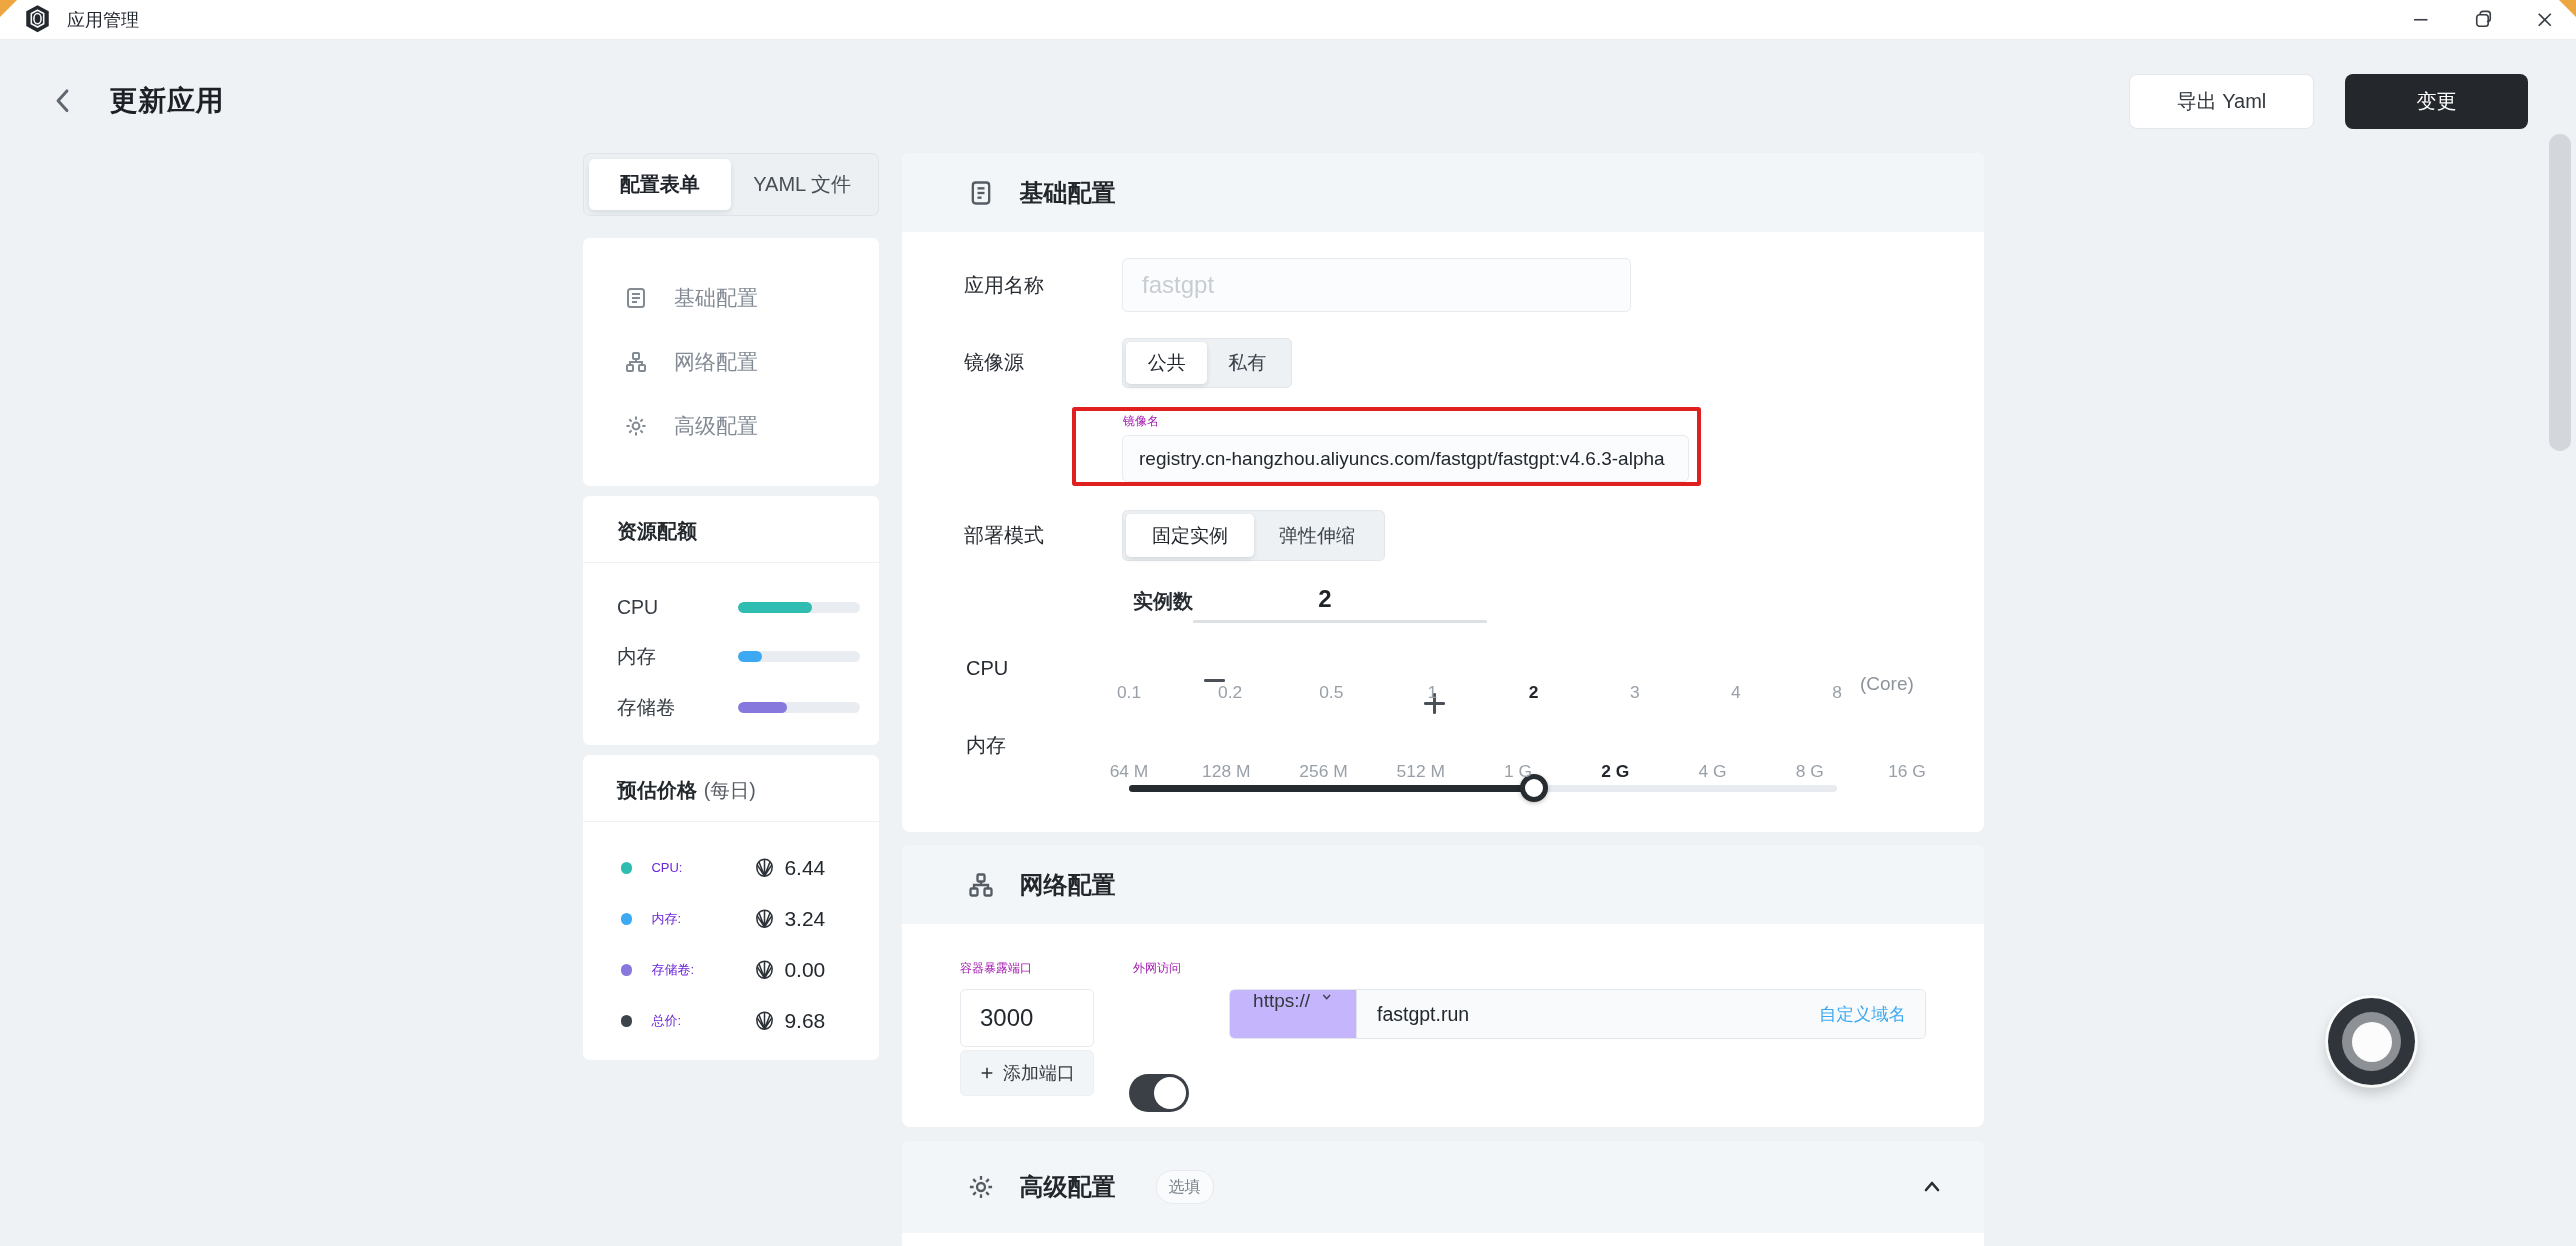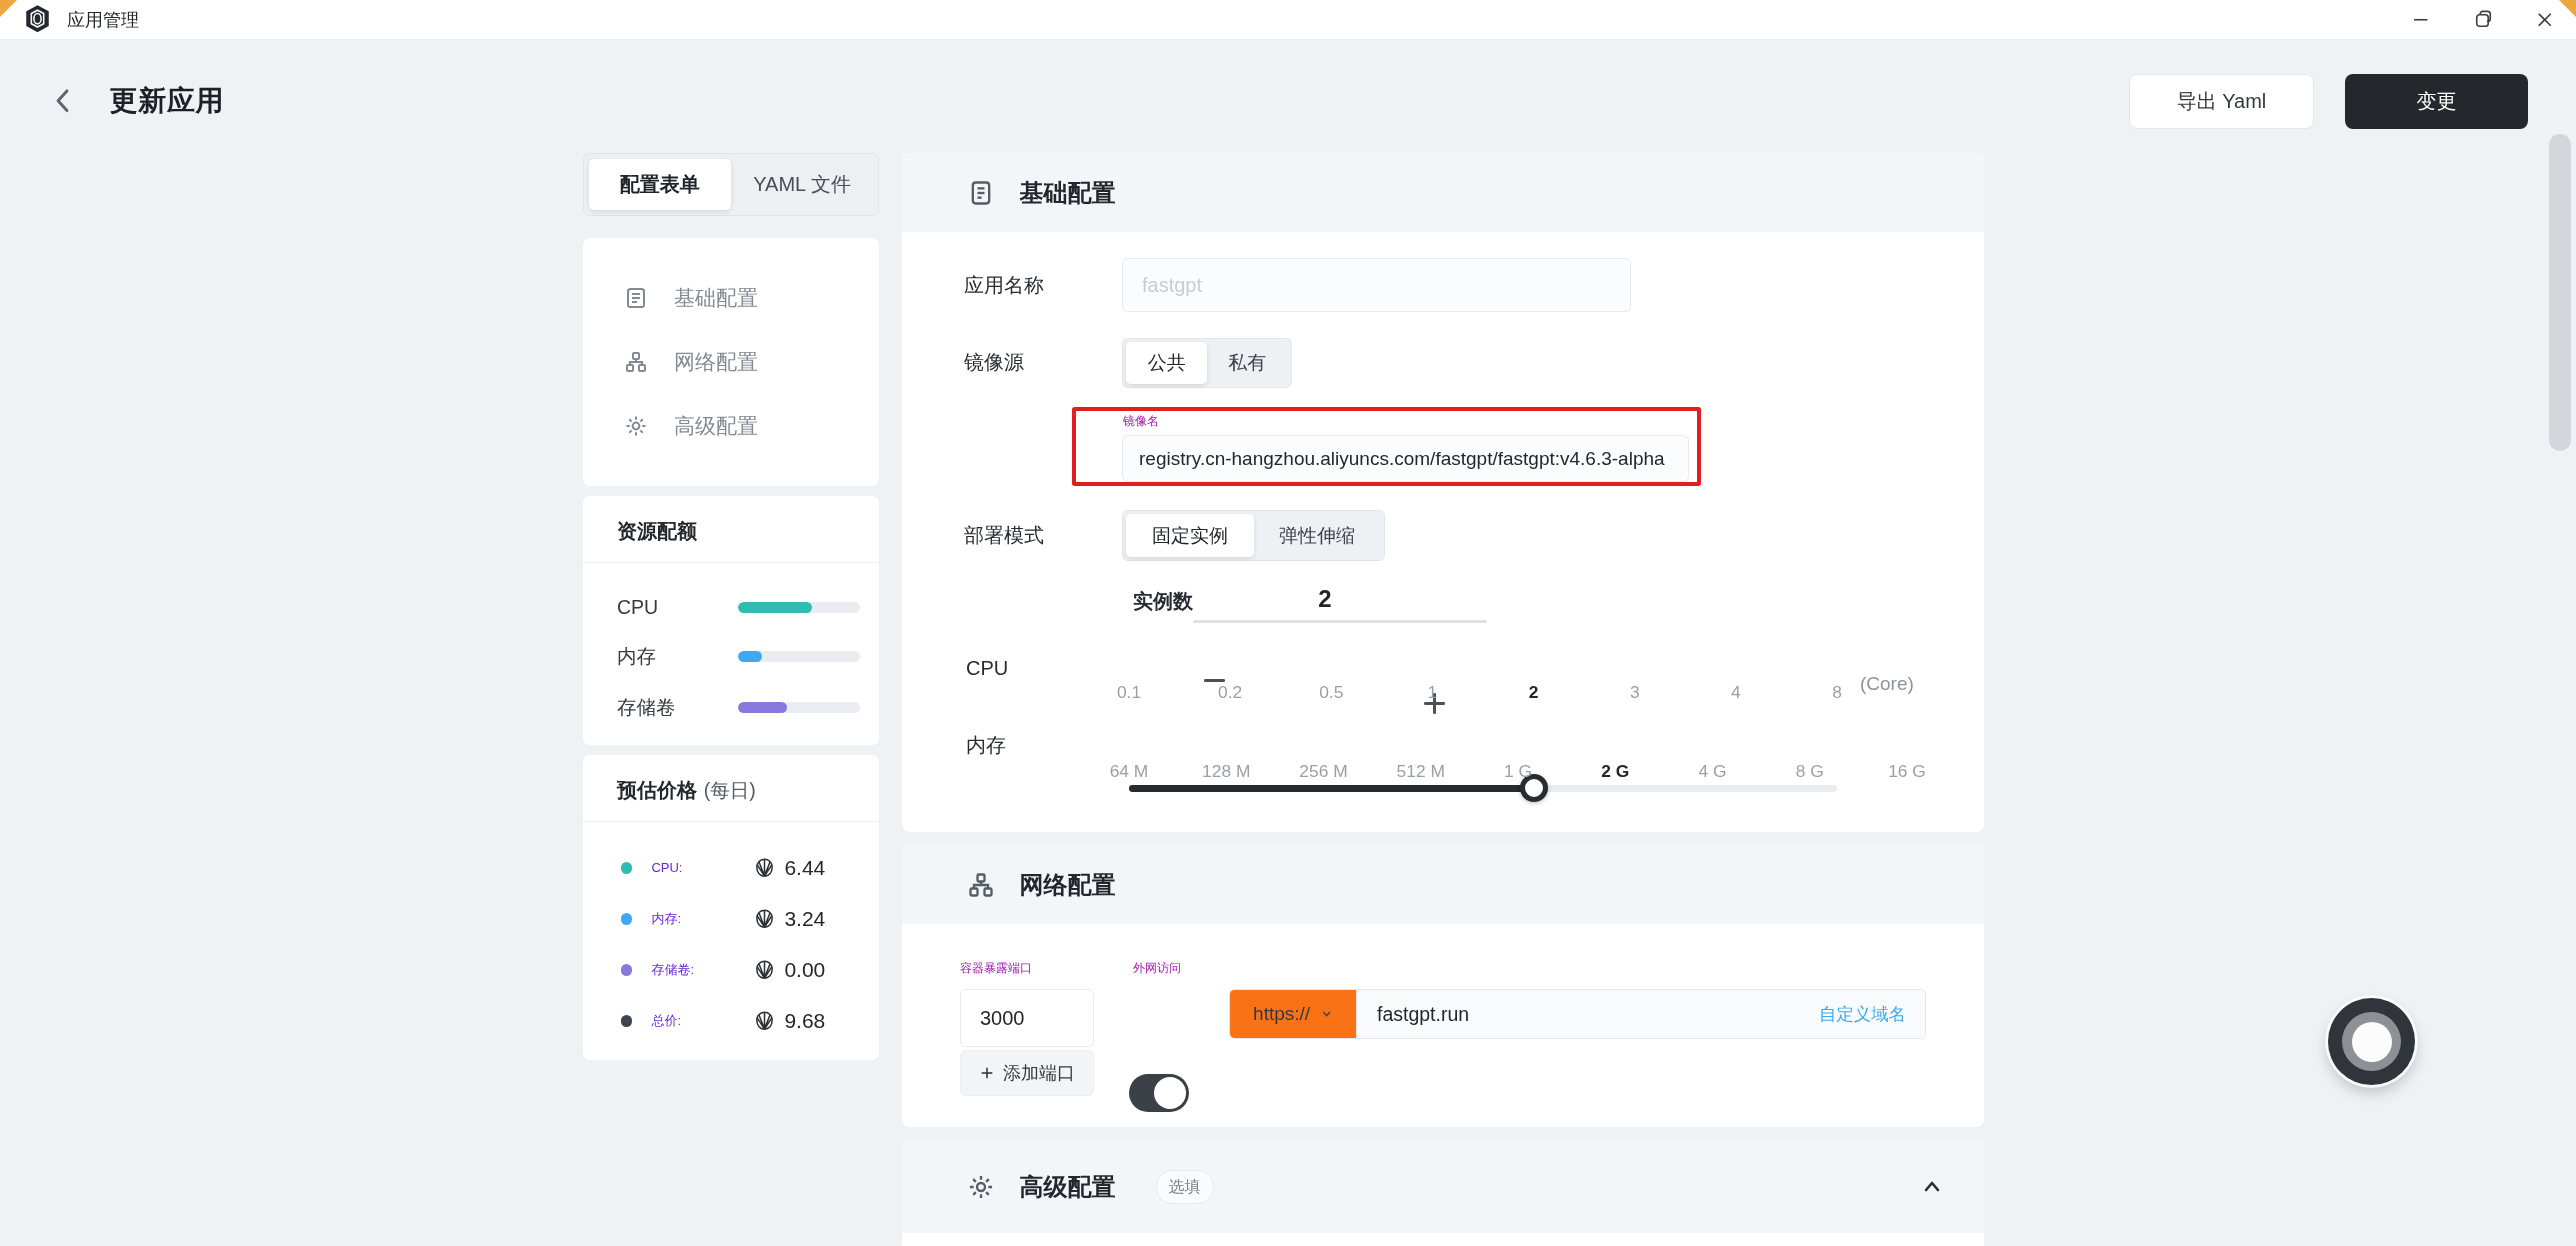--- a/index.html
+++ b/index.html
@@ -56,21 +56,21 @@
   .price-value { font-size:21px; color:#23282e; }
   
   .main-card { position:absolute; left:902px; width:1082px; background:#fff; border-radius:8px; }
   .section-head { height:79px; background:#f3f6f8; border-radius:8px 8px 0 0;
     display:flex; align-items:center; padding:0 40px 0 64px; gap:24px; }
   .section-title { font-size:24px; font-weight:700; color:#22272c; }
   .sicon { width:29.5px; height:29.5px; display:flex; align-items:center; justify-content:center; }
   .form-label { font-size:20px; color:#272c32; }
   .abs { position:absolute; }
   .input { background:#fbfcfd; border:1.3px solid #e7eaee; border-radius:5.4px;
-    font-size:20px; color:#23282e; font-family:inherit; padding:0 19px; outline:none; width:100%; height:100%; }
+    font-size:24px; color:#23282e; font-family:inherit; padding:0 19px; outline:none; width:100%; height:100%; }
   .input::placeholder { color:#c8cdd3; }
   .segment { background:#edf1f4; border:0.7px solid #e2e6ea; border-radius:5.4px; display:flex; padding:3.4px; }
   .seg-opt { display:flex; align-items:center; justify-content:center; font-size:19px;
     color:#3c434b; border-radius:4.7px; padding:18px 20px; flex:1; }
   .seg-opt.active { background:#fff; color:#1f242a; box-shadow:0 2px 5.4px rgba(20,30,40,.12); }
   .annotation-box { border:4px solid #e01f1f; border-radius:2.7px; pointer-events:none; z-index:4; }
   .mini-label { font-size:12px; color:#a21caf; }
   .stepper-sign { width:23px; height:23px; position:relative; }
   .stepper-sign::before { content:""; position:absolute; left:1.3px; right:1.3px; top:10px; height:3.4px;
     background:#4a5058; border-radius:1.3px; }
@@ -83,22 +83,22 @@
   .slider-thumb { position:absolute; top:50%; width:28px; height:28px; background:#fff;
     border:5.4px solid #272c31; border-radius:50%; transform:translate(-50%,-50%);
     box-shadow:0 1.3px 4px rgba(0,0,0,.25); }
   .ticks { position:absolute; left:0; right:0; display:flex; justify-content:space-between; }
   .tick { font-size:17.4px; color:#99a0a8; width:0; display:flex; justify-content:center; white-space:nowrap; }
   .tick.active { color:#22272d; font-weight:700; }
   .unit { font-size:19px; color:#8d949c; }
   .toggle { width:60px; height:38px; border-radius:19.5px; background:#3a4046; position:relative; }
   .toggle .knob { position:absolute; right:3.4px; top:3.4px; width:32px; height:32px; border-radius:50%; background:#fff; }
   .proto-group { display:flex; border:1.3px solid #e2e5e9; border-radius:5.4px; overflow:hidden; height:50px; }
-  .proto { width:127px; background:#f97316; border-right:1.3px solid #e2e5e9; display:flex;
-    align-items:center; justify-content:center; gap:9.4px; font-size:19px; color:#33393f; }
+  .proto { width:127px; background:#c4b5fd; border-right:1.3px solid #e2e5e9; display:flex;
+    align-items:flex-start; justify-content:center; gap:9.4px; font-size:19px; color:#33393f; }
   .domain-box { flex:1; background:#f8fafb; display:flex; align-items:center; padding:0 19px 0 20px; }
   .domain-text { font-size:19.5px; color:#23282e; }
   .custom-domain { margin-left:auto; font-size:17.4px; color:#3da9f2; }
   .ghost-btn { background:#f2f5f7; border:0.7px solid #eceff2; border-radius:5.4px; display:flex;
     align-items:center; justify-content:center; gap:8px; font-size:18px; color:#33393f; }
   .badge { border:1.3px solid #e7eaee; background:#fafbfc; border-radius:16px; padding:5.4px 12px;
     font-size:16px; color:#7a828b; margin-left:16px; }
   
   .scroll-thumb { position:absolute; right:5.4px; top:134px; width:21.5px; height:317px;
     border-radius:10.7px; background:#d3d6da; z-index:6; }

